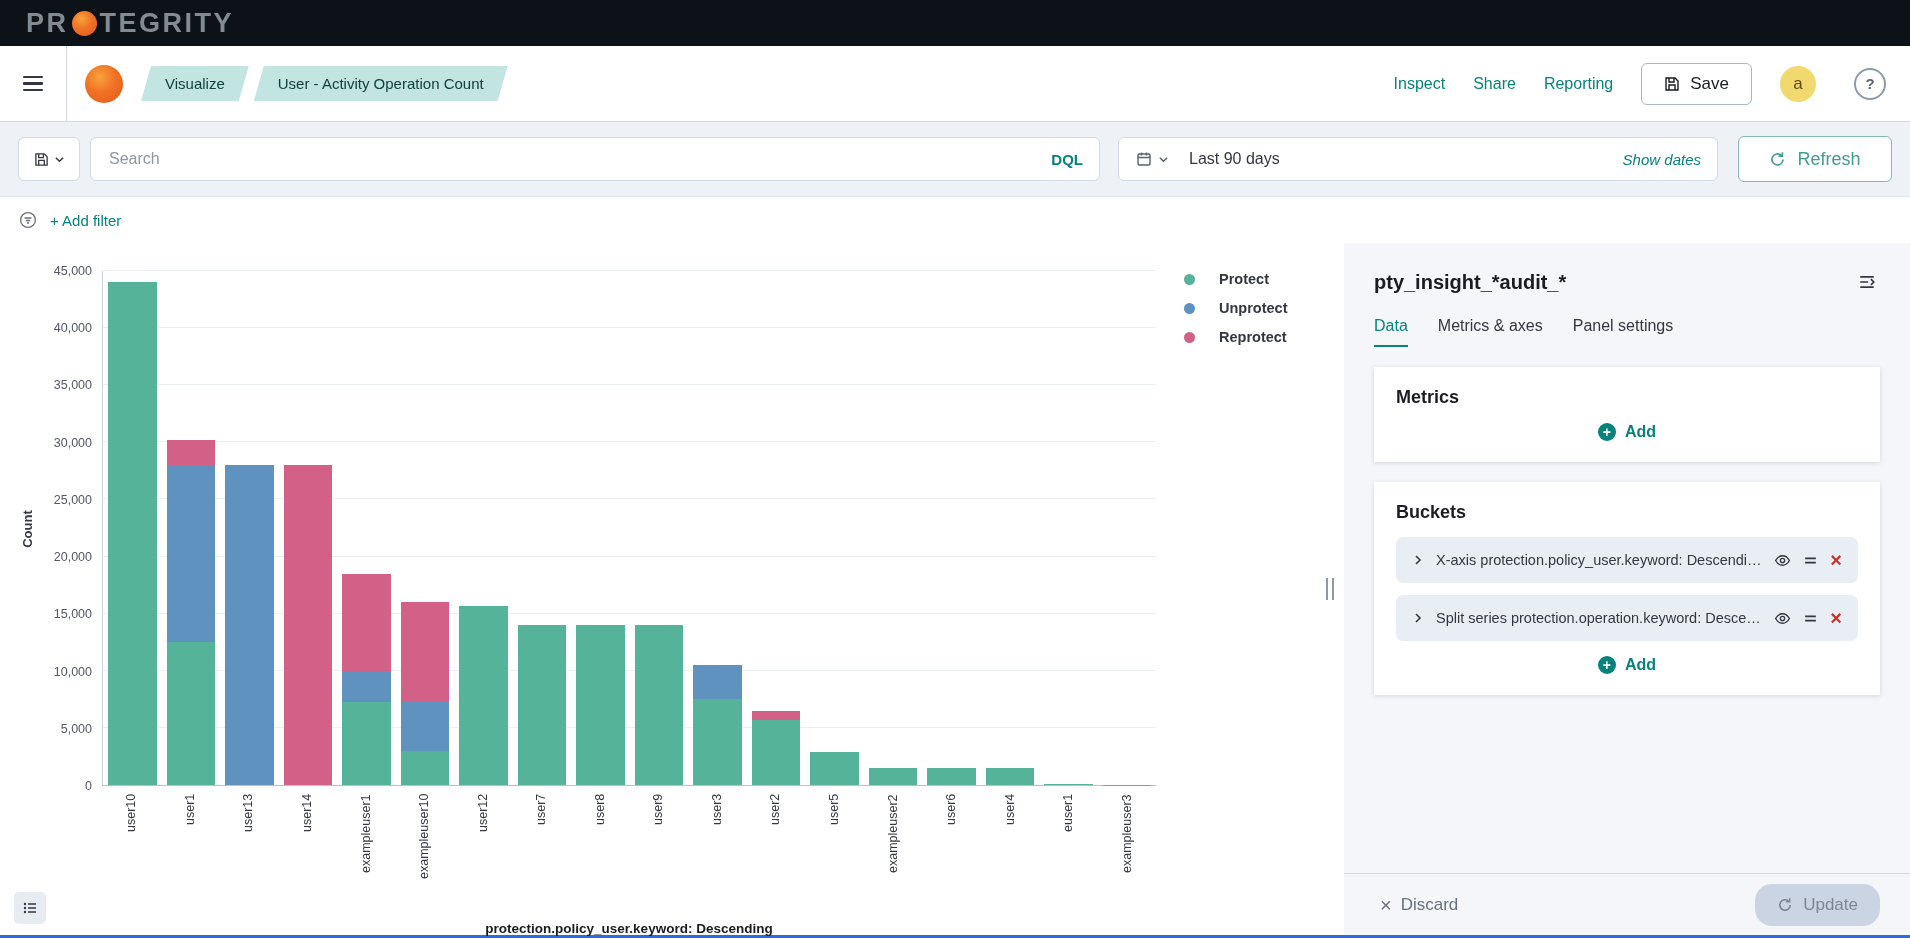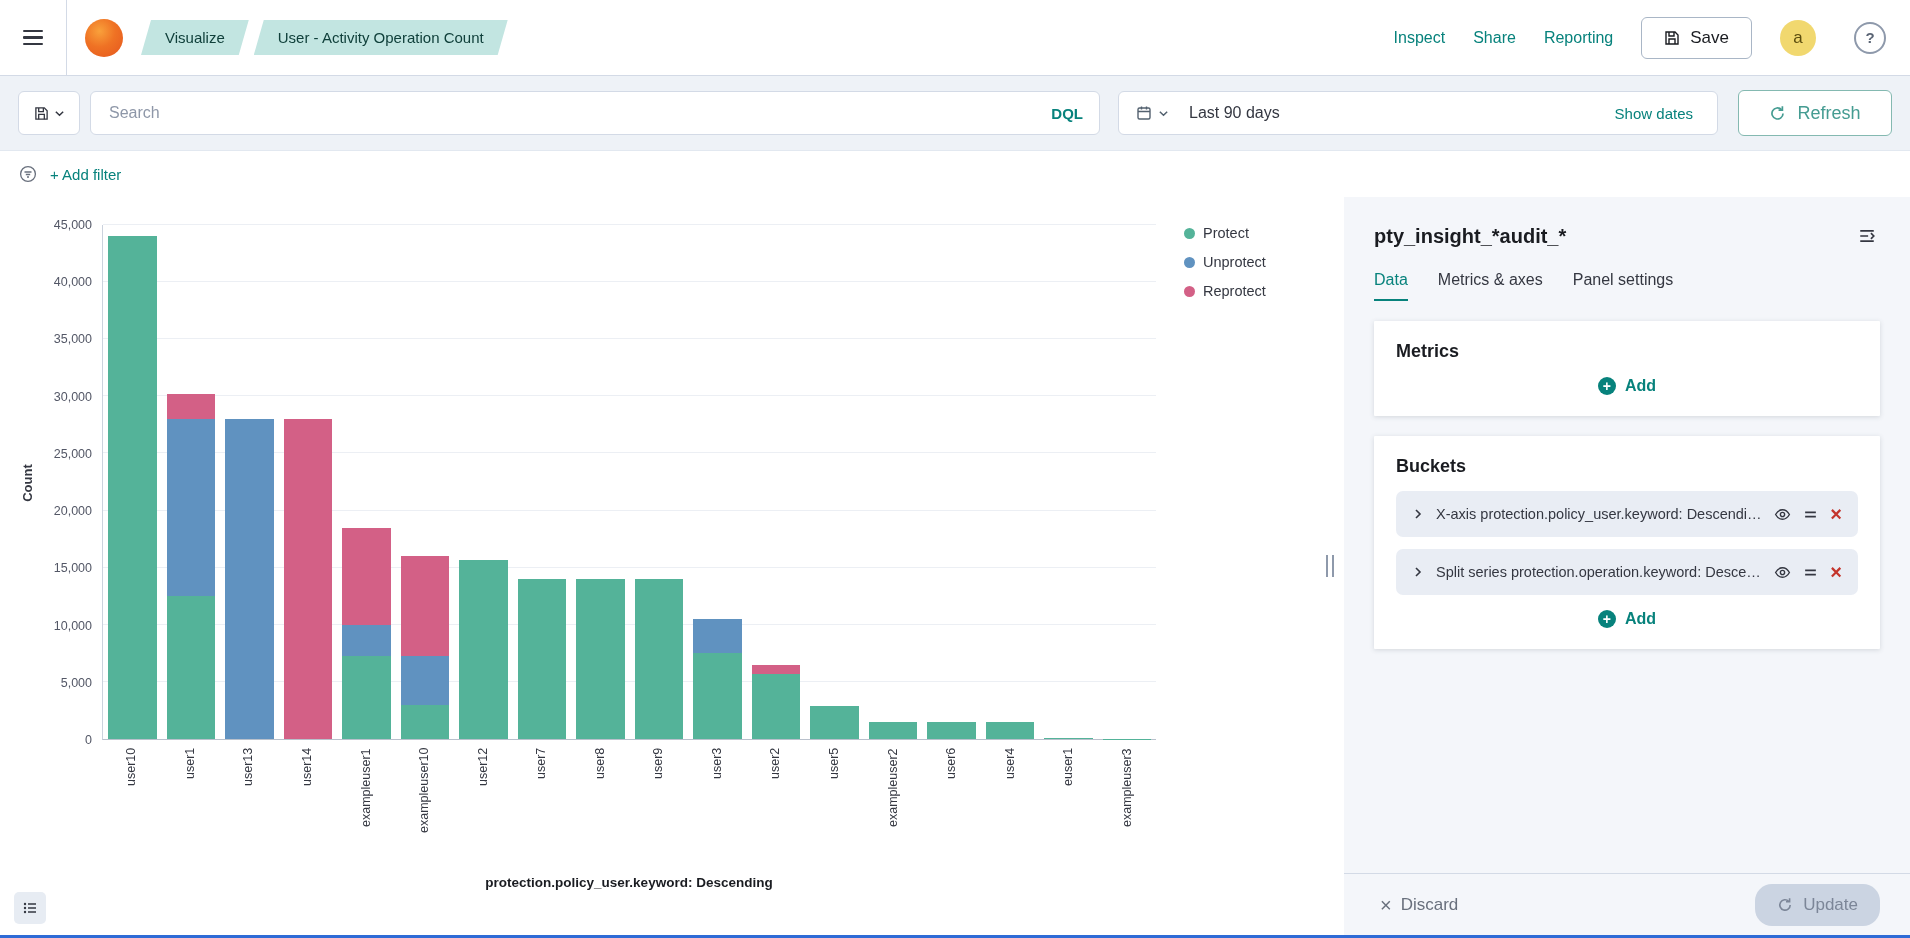--- a/index.html
+++ b/index.html
@@ -45,21 +45,21 @@
   
   .toolbar{height:75px;background:#EEF2F7;border-bottom:1px solid #E2E8F0;display:flex;align-items:center;padding:0 18px;gap:10px;flex:none;}
   .sq-btn{width:62px;height:44px;background:#fff;border:1px solid var(--border);border-radius:6px;display:flex;align-items:center;justify-content:center;gap:5px;color:var(--text);cursor:pointer;flex:none;}
   .search-box{flex:1;height:44px;background:#fff;border:1px solid var(--border);border-radius:6px;display:flex;align-items:center;padding:0 16px;min-width:0;}
   .search-input{flex:1;border:none;outline:none;font-size:16px;font-family:inherit;color:var(--text);background:transparent;min-width:0;}
   .search-input::placeholder{color:#8E97A8;}
   .dql{color:var(--accent);font-size:15px;font-weight:bold;cursor:pointer;padding-left:10px;}
   .date-group{width:600px;height:44px;background:#fff;border:1px solid var(--border);border-radius:6px;display:flex;align-items:center;margin-left:8px;flex:none;overflow:hidden;}
   .cal-btn{width:66px;height:100%;border:none;background:none;display:flex;align-items:center;justify-content:center;gap:6px;color:#53616F;cursor:pointer;flex:none;}
   .date-text{font-size:16px;color:var(--text);margin-left:4px;cursor:pointer;}
-  .show-dates{margin-left:auto;padding-right:24px;color:var(--accent);font-size:15px;cursor:pointer;text-decoration:none;}
+  .show-dates{margin-left:auto;padding-right:16px;color:var(--accent);font-size:15px;cursor:pointer;text-decoration:none;font-style:italic;}
   .refresh-btn{width:154px;height:46px;margin-left:10px;background:#fff;border:1px solid #84B9B1;border-radius:6px;color:#459C92;font-size:18px;display:flex;align-items:center;justify-content:center;gap:11px;cursor:pointer;font-family:inherit;flex:none;}
 
   
   .filter-bar{height:46px;background:#fff;display:flex;align-items:center;padding:0 19px;gap:13px;flex:none;}
   .filter-ic{color:var(--text-sub);display:flex;cursor:pointer;}
   .add-filter{color:var(--accent);font-size:15px;cursor:pointer;text-decoration:none;}
 
   
   .main{flex:1;display:flex;min-height:0;}
   .chart-region{flex:1;position:relative;padding:28px 6px 0 14px;min-width:0;background:#fff;}
@@ -74,21 +74,21 @@
   .gridline{position:absolute;left:0;right:0;height:1px;background:#ECEFF4;}
   .bars{position:absolute;inset:0;display:flex;}
   .bar-col{flex:1;display:flex;align-items:flex-end;padding:0 5px;min-width:0;}
   .bar-stack{width:100%;height:100%;display:flex;flex-direction:column-reverse;}
   .bar-seg{width:100%;flex:none;}
   .xticks{display:flex;margin-top:8px;}
   .xtick-col{flex:1;display:flex;justify-content:center;min-width:0;}
   .xtick{writing-mode:vertical-rl;transform:rotate(180deg);height:115px;font-size:12.5px;color:var(--text);text-align:end;white-space:nowrap;}
   .x-title{text-align:center;font-weight:bold;font-size:13.5px;color:#1A1C21;margin-top:12px;}
   .legend{width:182px;flex:none;padding:0 0 0 28px;display:flex;flex-direction:column;gap:13px;align-self:flex-start;}
-  .legend-item{display:flex;align-items:center;gap:8px;font-size:14.5px;cursor:pointer;}
+  .legend-item{display:flex;align-items:center;gap:24px;font-size:14.5px;cursor:pointer;font-weight:bold;}
   .legend-dot{width:11px;height:11px;border-radius:50%;flex:none;}
   .list-btn{position:absolute;left:14px;bottom:11px;width:32px;height:32px;border:none;border-radius:5px;background:#E7ECF3;color:var(--text);display:flex;align-items:center;justify-content:center;cursor:pointer;}
 
   
   .side-panel{width:566px;flex:none;background:var(--panel-bg);display:flex;flex-direction:column;position:relative;}
   .resize-handle{position:absolute;left:-18px;top:50%;height:22px;width:8px;border-left:2px solid #8E99AB;border-right:2px solid #8E99AB;transform:translateY(-50%);cursor:col-resize;}
   .panel-scroll{flex:1;padding:26px 30px 0 30px;overflow:hidden;}
   .panel-head{display:flex;align-items:center;justify-content:space-between;}
   .panel-title{margin:0;font-size:20px;font-weight:bold;color:#1A1C21;}
   .collapse-btn{border:none;background:none;color:var(--text);cursor:pointer;padding:4px;display:flex;}
@@ -108,20 +108,27 @@
   .discard-btn{display:flex;align-items:center;gap:9px;background:none;border:none;color:var(--text-sub);font-size:17px;cursor:pointer;font-family:inherit;}
   .x-ic{font-size:20px;line-height:1;}
   .update-btn{display:flex;align-items:center;gap:10px;background:#CBD4E2;border:none;border-radius:17px;height:42px;padding:0 22px;color:#7C8698;font-size:17px;font-family:inherit;}
   .bottom-strip{height:3px;background:#2E6BD6;flex:none;}
 </style>
 </head>
 <body>
 
 <div class="app">
 
+  <header class="topbar">
+    <div class="brand">
+      <span>PR</span>
+      <span class="brand-o"></span>
+      <span>TEGRITY</span>
+    </div>
+  </header>
 
   <div class="header">
     <button class="menu-btn">
       <span class="hbar"></span>
       <span class="hbar"></span>
       <span class="hbar"></span>
     </button>
     <div class="vdiv"></div>
     <span class="app-logo"></span>
     <nav class="crumbs">

